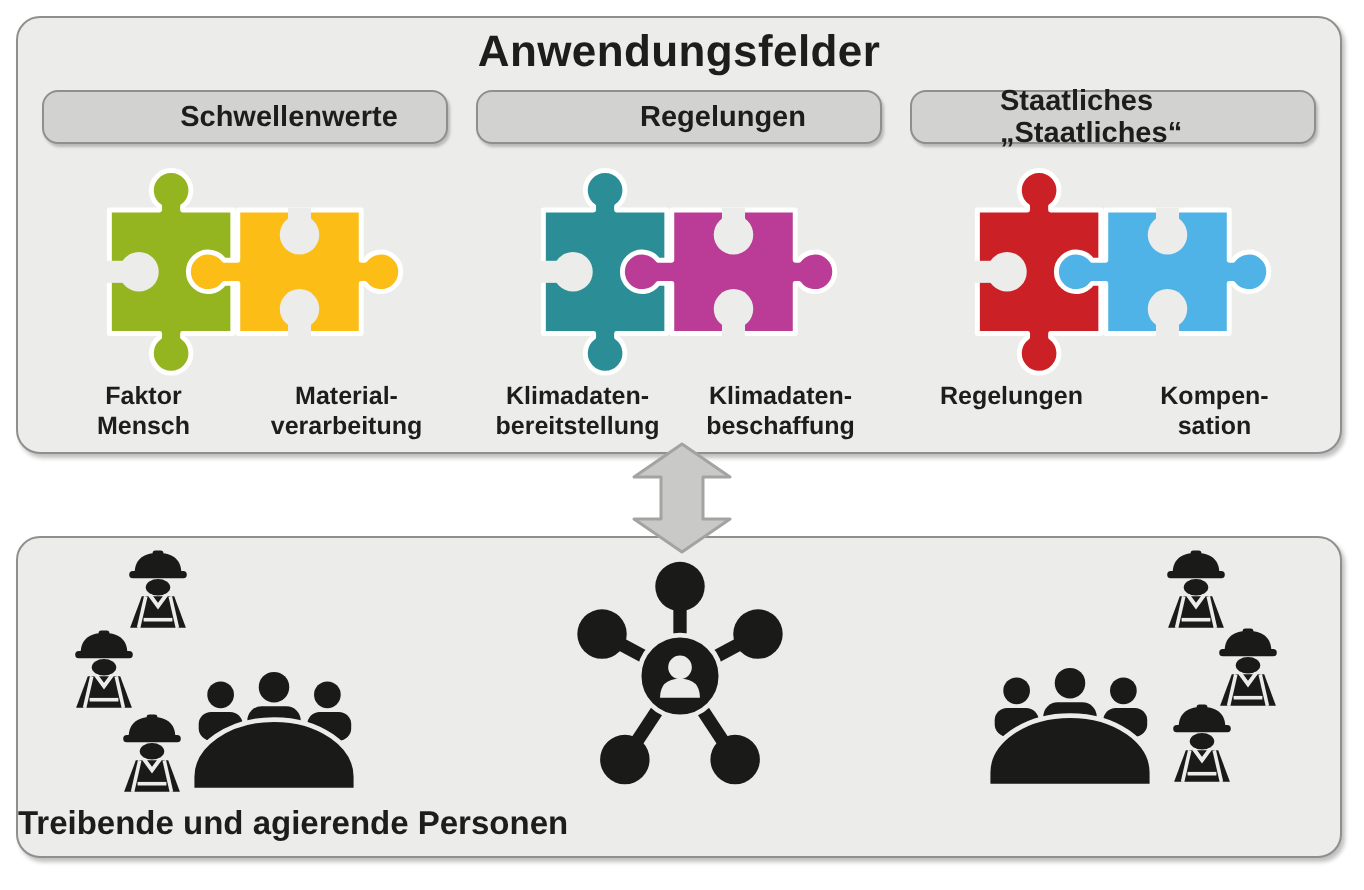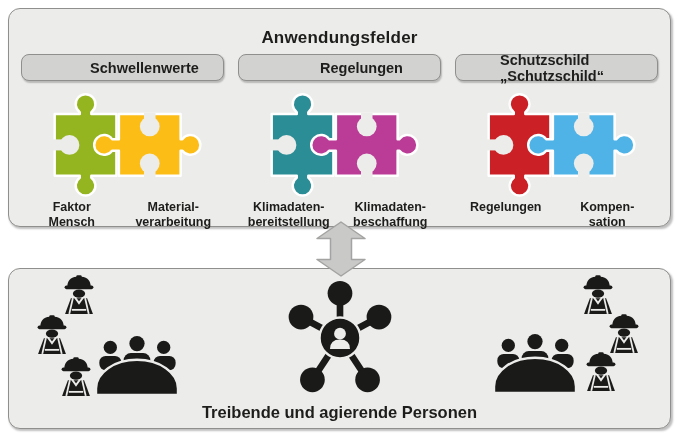--- a/index.html
+++ b/index.html
@@ -10,42 +10,42 @@
   }
   .panel {
     position:absolute; background:#ececea;
     border:1.5px solid #8f8f8e; border-radius:12px;
     box-shadow:1.5px 2px 2px rgba(0,0,0,.25);
   }
   .panel-top { left:8px; top:8px; width:663px; height:219px; }
   .panel-bottom { left:8px; top:268px; width:663px; height:161px; }
 
   .panel-title {
-    margin-top:19px; text-align:center;
-    font-size:17px; font-weight:700; letter-spacing:.2px;
+    margin-top:4px; text-align:center;
+    font-size:22px; font-weight:700; letter-spacing:.2px;
   }
   .columns { display:flex; justify-content:space-between; padding:4px 12px 0 12px; }
   .col { width:203px; display:flex; flex-direction:column; align-items:center; }
   .pill {
     width:100%; height:27px; margin-top:2px;
     background:#d2d2d1; border:1.5px solid #8f8f8e; border-radius:8px;
     box-shadow:1px 1.5px 1.5px rgba(0,0,0,.22);
     display:flex; align-items:center; justify-content:center;
     font-size:14.5px; font-weight:700;padding-left:44px;
   }
   .puzzle { margin-top:10px; width:162px; height:107px; }
   .piece-labels { width:100%; display:flex; margin-top:2px; }
   .piece-labels span {
     flex:1; text-align:center; font-size:12.5px; font-weight:700;
     line-height:1.22; white-space:pre-line;
   }
   .connector { position:absolute; left:312px; top:221px; width:58px; height:56px; z-index:5; }
   .abs { position:absolute; }
   .caption {
-    position:absolute; left:0; right:0; top:134px; text-align:center;
+    position:absolute; left:0; right:0; top:134px; 
     font-size:16.5px; font-weight:700;
   }
 </style>
 </head>
 <body>
 
 <div class="stage">
 
   <div class="panel panel-top">
     <div class="panel-title">Anwendungsfelder</div>
@@ -90,21 +90,21 @@
         </svg>
         <div class="piece-labels">
           <span>Klimadaten-
 bereitstellung</span>
           <span>Klimadaten-
 beschaffung</span>
         </div>
       </div>
 
       <div class="col">
-        <div class="pill">Schutzschild „Schutzschild“</div>
+        <div class="pill">Staatliches „Staatliches“</div>
         <svg class="puzzle" viewBox="0 14 196 130">
           <path stroke="#ffffff" stroke-width="3" stroke-linejoin="round" d="M15,42 L45.5,42 L45.5,39.7 A12,12 0 1 1 59.5,39.7 L59.5,42 L90,42 L90,117 L59.5,117 L59.5,119.3 A12,12 0 1 1 45.5,119.3 L45.5,117 L15,117 Z" fill="#cb2026"></path>
           <path stroke="#ffffff" stroke-width="3" stroke-linejoin="round" d="M93,42 L168,42 L168,72.5 L170.25,72.5 A12,12 0 1 1 170.25,86.5 L168,86.5 L168,117 L93,117 L93,86.5 L84.75,86.5 A12,12 0 1 1 84.75,72.5 L93,72.5 Z" fill="#4fb3e7"></path>
           <g fill="#ececea">
             <rect x="13" y="72.8" width="11" height="13.4"></rect>
               <circle cx="33" cy="79.5" r="12"></circle>
             <rect x="123.5" y="40.5" width="14" height="9"></rect>
               <circle cx="130.5" cy="57" r="12"></circle>
             <rect x="123.5" y="109.5" width="14" height="9"></rect>
               <circle cx="130.5" cy="102" r="12"></circle>

